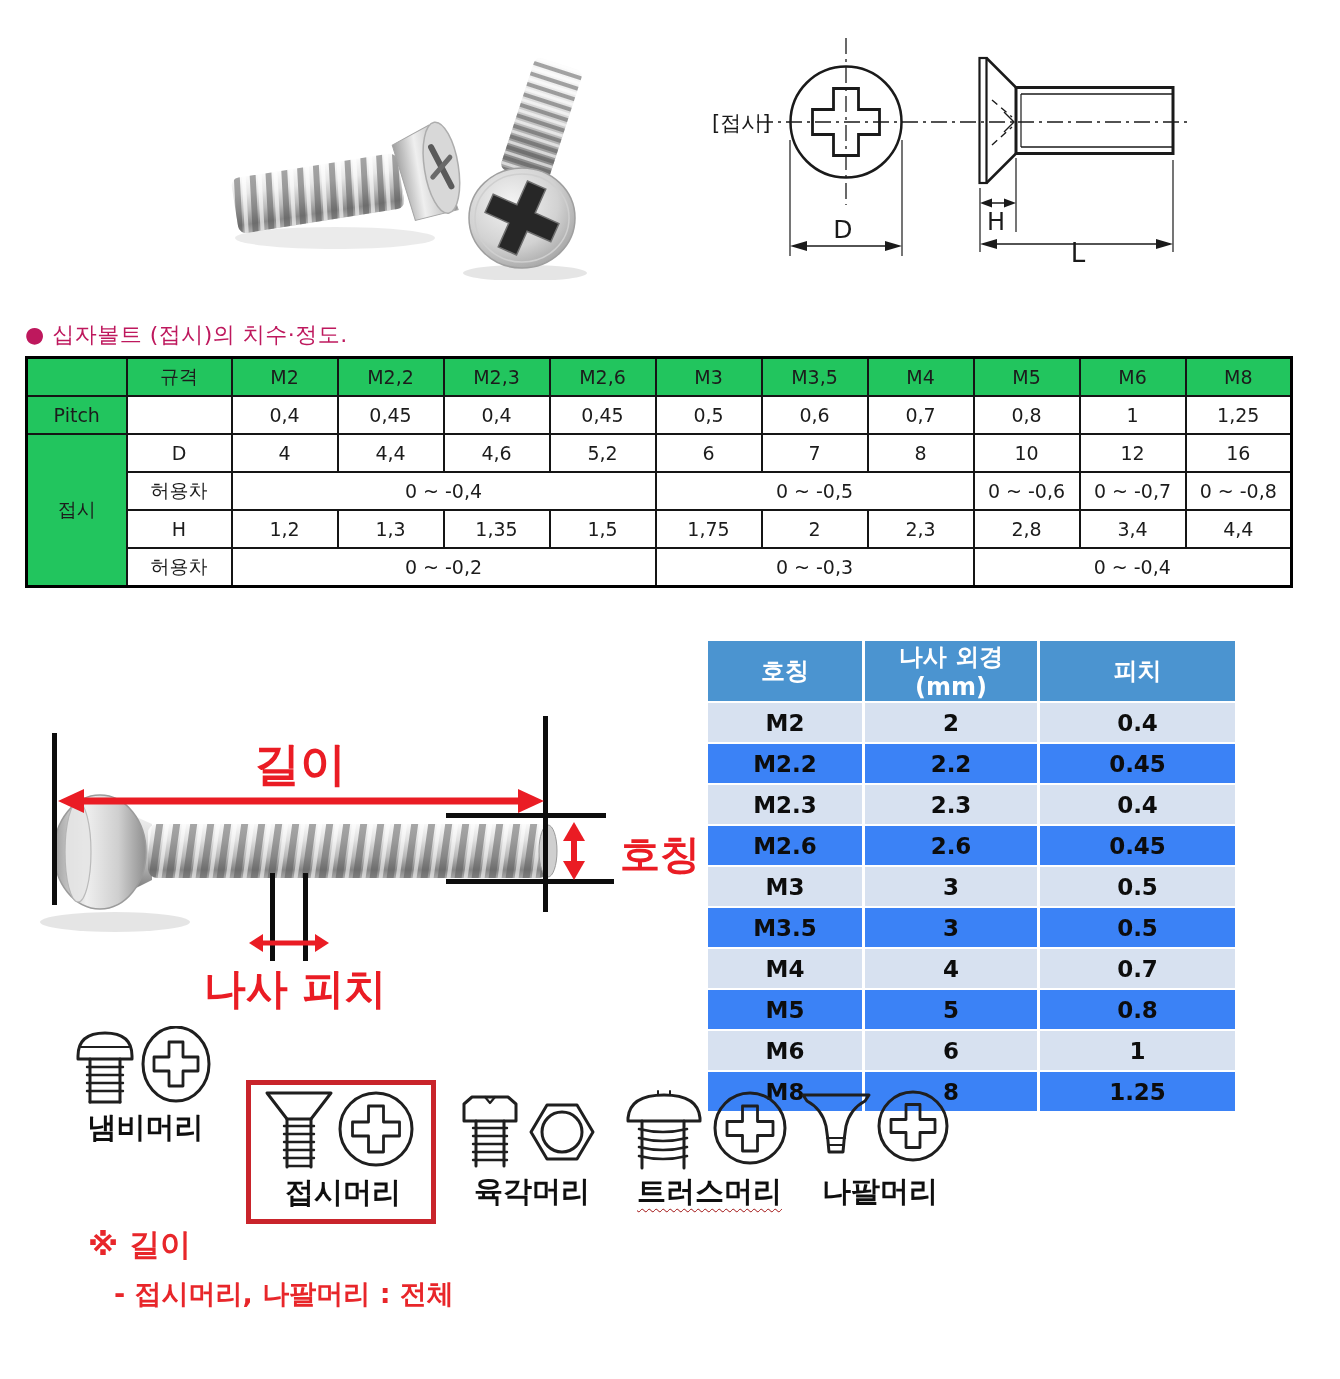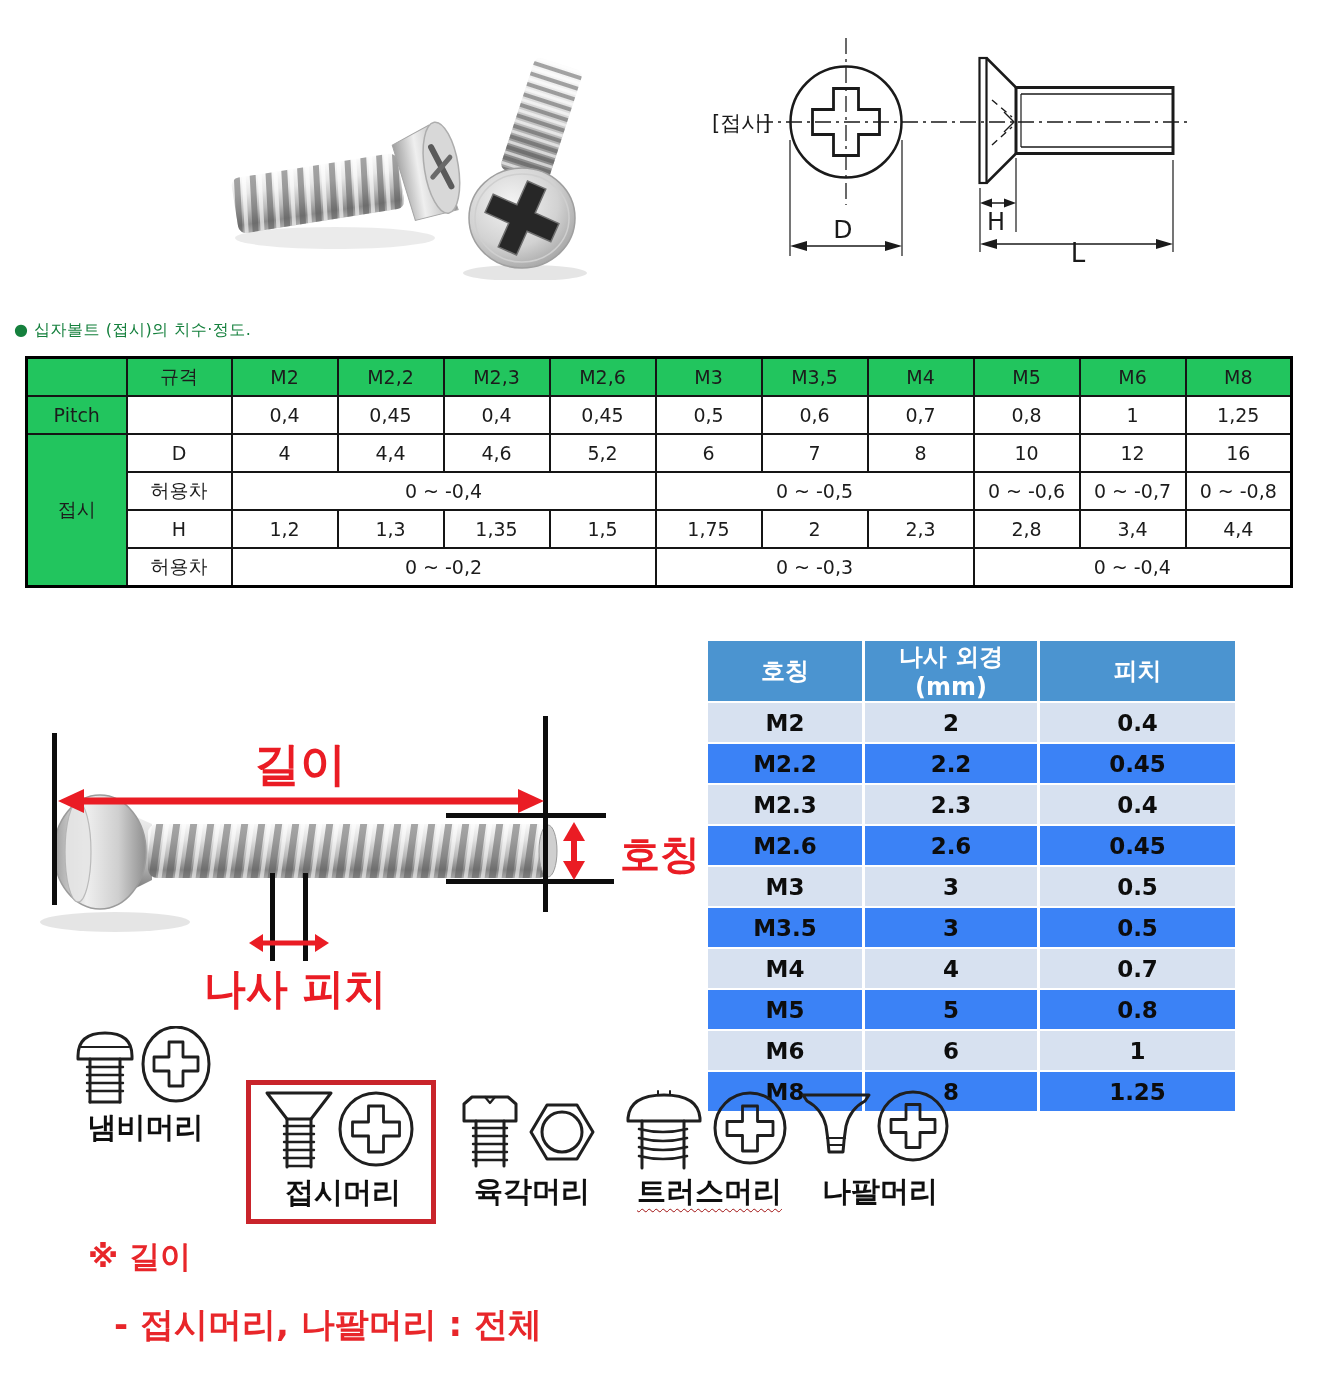--- a/index.html
+++ b/index.html
@@ -2,21 +2,21 @@
 <html><head>
 <meta charset="utf-8">
 <style>
   html,body{margin:0;padding:0;}
   .page{position:relative;width:1340px;height:1379px;background:#ffffff;overflow:hidden;
         font-family:"DejaVu Sans","Liberation Sans",sans-serif;color:#1a1a1a;}
   svg{display:block;}
   .abs{position:absolute;}
 
   
-  .title{position:absolute;left:14px;top:320px;font-size:16px;letter-spacing:0.5px;color:#15803d;}
+  .title{position:absolute;left:25px;top:320px;font-size:22px;letter-spacing:0.5px;color:#be185d;}
 
   
   table.spec{position:absolute;left:25px;top:356px;width:1268px;border-collapse:collapse;
              table-layout:fixed;font-size:19px;color:#1c1c1c;border:3px solid #000;}
   table.spec td{border:2px solid #151515;text-align:center;vertical-align:middle;height:36px;
                 padding:0;background:#fff;overflow:hidden;white-space:nowrap;}
   table.spec td.g{background:#22c55e;}
 
   
   table.blue{position:absolute;left:708px;top:641px;width:527px;border-collapse:separate;
@@ -31,22 +31,22 @@
   table.blue tr.lt td{background:#3b82f6;}
 
   
   .htype{position:absolute;text-align:center;}
   .htype .lbl{font-size:29px;font-weight:bold;color:#0f0f0f;margin-top:2px;white-space:nowrap;}
   .htype.boxed{border:5px solid #c9242b;padding:2px 4px 6px 8px;background:#fff;}
   .wavy{text-decoration:underline wavy #a01010 1px;text-underline-offset:7px;}
 
   
   .notes{position:absolute;left:88px;top:1224px;color:#e8262a;font-weight:bold;}
-  .notes .h{font-size:31px;margin-top:12px;}
-  .notes .l{font-size:34px;margin-left:26px;margin-top:24px;white-space:nowrap;text-align:center;}
+  .notes .h{font-size:31px;}
+  .notes .l{font-size:27px;margin-left:26px;margin-top:10px;white-space:nowrap;text-align:center;}
 </style>
 </head>
 <body>
 
 <div class="page">
 
   <svg class="abs" style="left:185px;top:30px" width="445" height="250" viewBox="0 0 445 250">
     <defs>
       <linearGradient id="mtA" x1="0" y1="0" x2="0" y2="1">
         <stop offset="0" stop-color="#fafafa"></stop>

